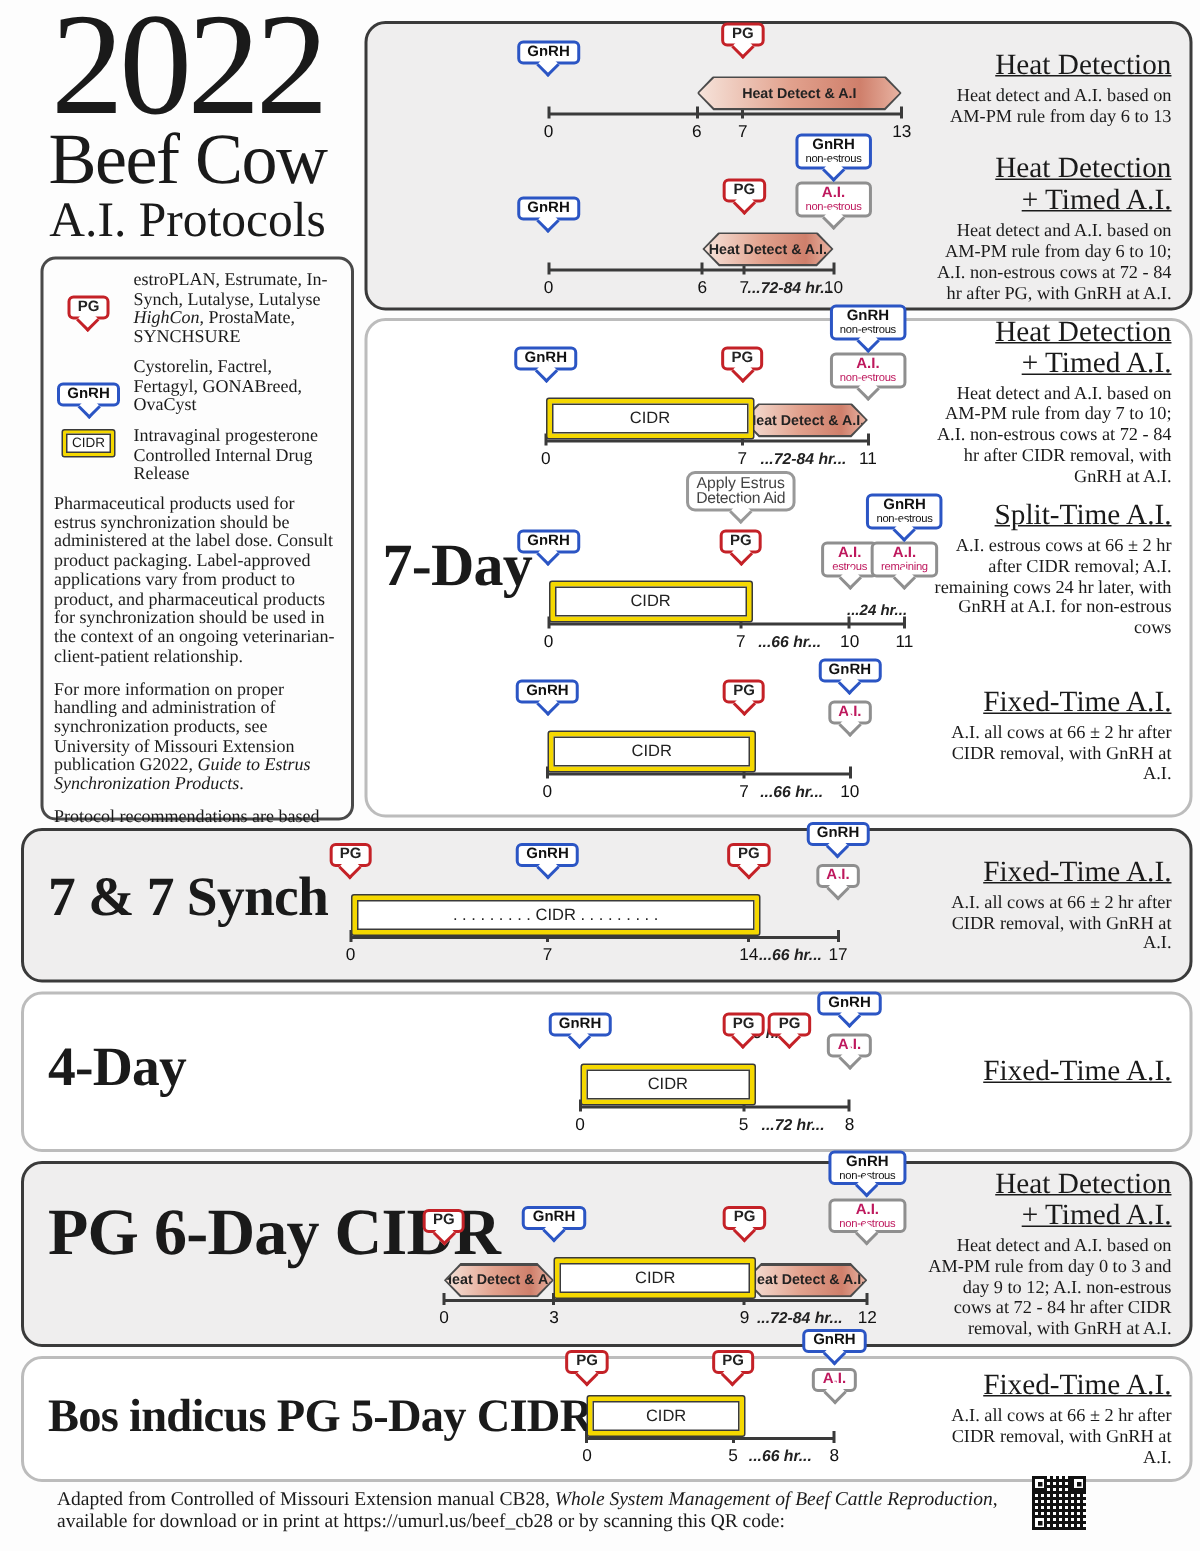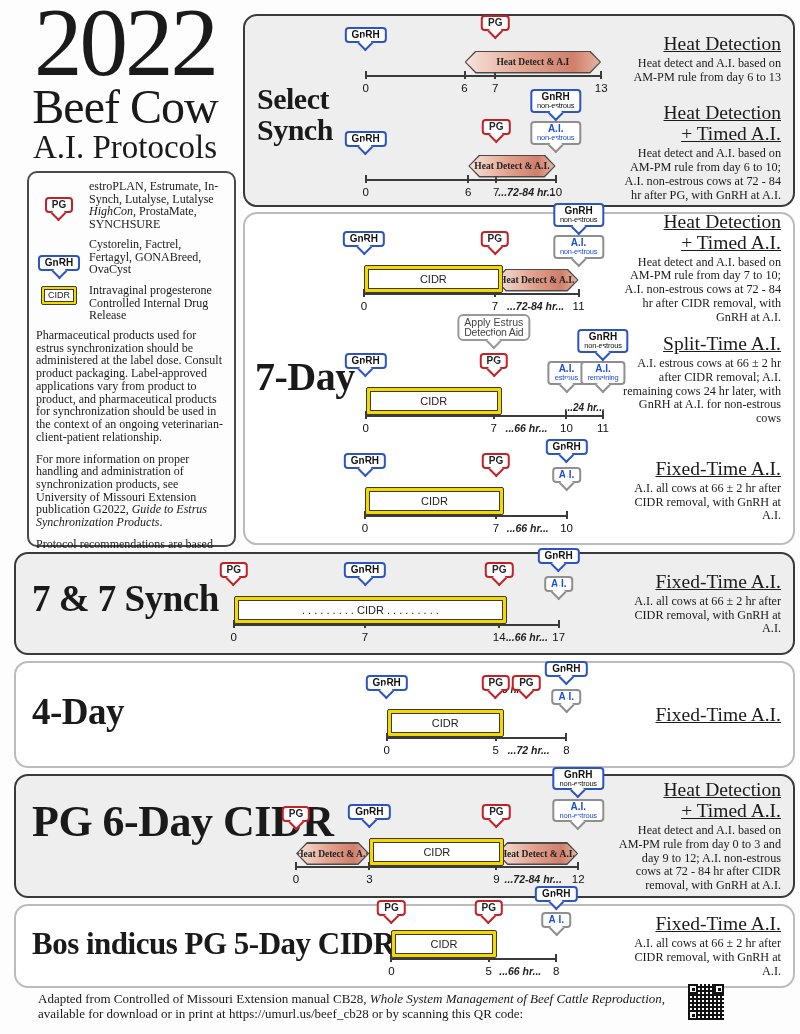--- a/index.html
+++ b/index.html
@@ -21,21 +21,21 @@
   .tag-box{position:relative;z-index:2;background:#fff;border-radius:4px;padding:1px 5px;
            white-space:nowrap;line-height:1.0;}
   .tag-box .l1{font-size:10px;font-weight:bold;}
   .tag-box .l2{font-size:7.5px;letter-spacing:-0.2px;text-align:right;}
   .tag-pin{position:relative;z-index:3;width:9px;height:9px;background:#fff;margin:-5px auto 0 auto;
            transform:rotate(45deg);}
   .tag-pg  .tag-box{border:2.5px solid #c42127;color:#222;}
   .tag-pg  .tag-pin{border-right:2.5px solid #c42127;border-bottom:2.5px solid #c42127;}
   .tag-gnrh .tag-box{border:2.5px solid #2b55c4;color:#111;}
   .tag-gnrh .tag-pin{border-right:2.5px solid #2b55c4;border-bottom:2.5px solid #2b55c4;}
-  .tag-ai  .tag-box{border:2px solid #8f8f8f;color:#1d4ed8;}
+  .tag-ai  .tag-box{border:2px solid #8f8f8f;color:#be185d;}
   .tag-ai  .tag-pin{border-right:2px solid #8f8f8f;border-bottom:2px solid #8f8f8f;}
   .tag-note .tag-box{border:2px solid #999;color:#444;border-radius:6px;}
   .tag-note .tag-box .l1,.tag-note .tag-box .l2{font-size:10.5px;font-weight:400;}
   .tag-note .tag-pin{border-right:2px solid #999;border-bottom:2px solid #999;}
   
   .panel{position:absolute;box-sizing:border-box;border-radius:14px;}
   .panel-gray{background:#efeeee;border:2.5px solid #3a3a3a;}
   .panel-white{background:#fff;border:2px solid #bcbcbc;}
   .panel-title{position:absolute;font-weight:bold;line-height:1.02;letter-spacing:-.5px;z-index:2;}
   .rows{position:absolute;left:6px;right:6px;top:0;bottom:0;display:flex;flex-direction:column;
@@ -64,21 +64,21 @@
   .cidr-in{width:100%;height:100%;background:#fff;border:1.5px solid #3a3a3a;box-sizing:border-box;
         display:flex;align-items:center;justify-content:center;
         font-family:"Liberation Sans",sans-serif;font-size:11px;color:#222;white-space:nowrap;overflow:hidden;}
   .harrow{position:absolute;bottom:27px;height:23px;z-index:2;
         clip-path:polygon(0 50%,11px 0,calc(100% - 11px) 0,100% 50%,calc(100% - 11px) 100%,11px 100%);
         background:#4a4a4a;}
   .harrow-in{position:absolute;left:1.5px;top:1.5px;right:1.5px;bottom:1.5px;
         clip-path:polygon(0 50%,10px 0,calc(100% - 10px) 0,100% 50%,calc(100% - 10px) 100%,10px 100%);
         background:linear-gradient(90deg,#f6e3da 0%,#e2a28e 45%,#cf7f6b 80%,#e8b3a2 100%);
         display:flex;align-items:center;justify-content:center;
-        font-family:Liberation Serif, serif;font-size:9.5px;font-weight:bold;color:#222;
+        font-family:Liberation Sans, sans-serif;font-size:9.5px;font-weight:bold;color:#222;
         white-space:nowrap;overflow:hidden;}
   
   #footer{position:absolute;left:38px;top:991px;width:640px;font-size:13px;line-height:1.18;}
   #qr{position:absolute;left:688px;top:984px;width:36px;height:36px;
       background:
         repeating-linear-gradient(0deg,#111 0 2px,transparent 2px 4px),
         repeating-linear-gradient(90deg,#111 0 2px,#fff 2px 4px);}
   .finder{position:absolute;width:10px;height:10px;background:#fff;border:2.5px solid #111;
       box-sizing:border-box;}
   .finder span{position:absolute;left:2px;top:2px;width:3px;height:3px;background:#111;display:block;}
@@ -126,24 +126,20 @@
         </div>
       </div>
     <div id="legend-paragraphs">
         <p class="legend-par"><span>Pharmaceutical products used for estrus synchronization should be administered at the label dose. Consult product packaging. Label-approved applications vary from product to product, and pharmaceutical products for synchronization should be used in the context of an ongoing veterinarian-client-patient relationship.</span></p>
         <p class="legend-par"><span>For more information on proper handling and administration of synchronization products, see University of Missouri Extension publication G2022, </span><i>Guide to Estrus Synchronization Products</i><span>.</span></p>
         <p class="legend-par"><span>Protocol recommendations are based on peer-reviewed research in the field of hormonal control of the bovine estrous cycle. This is not an exhaustive list of all possible protocols but provides commonly-used and effective options.</span></p>
       </div>
   </div>
   <div id="panels">
       <div class="panel panel-gray" style="left: 243px; top: 14px; width: 552px; height: 193px;">
-        <div class="panel-title" style="left: 12px; top: 68px; font-size: 30px;">
-          <div>Select</div>
-          <div>Synch</div>
-        </div>
         <div class="rows">
           <div class="row" style="height: 84px;">
             <div class="tl">
               <div class="axis" style="left: 31.5%; width: 64.7%;"></div>
               <div class="tick" style="left: 31.5%;"></div>
               <div class="ticklabel" style="left: 31.5%;">0</div>
               <div class="tick" style="left: 58.674%;"></div>
               <div class="ticklabel" style="left: 58.674%;">6</div>
               <div class="tick" style="left: 67.085%;"></div>
               <div class="ticklabel" style="left: 67.085%;">7</div>

